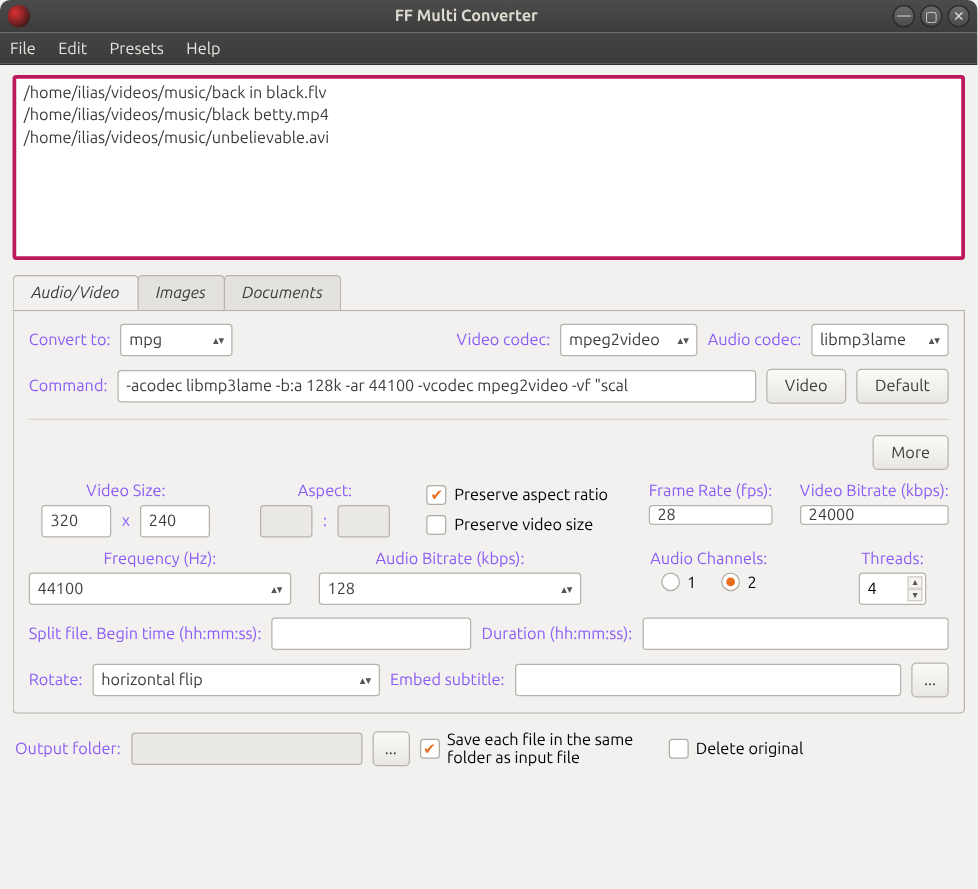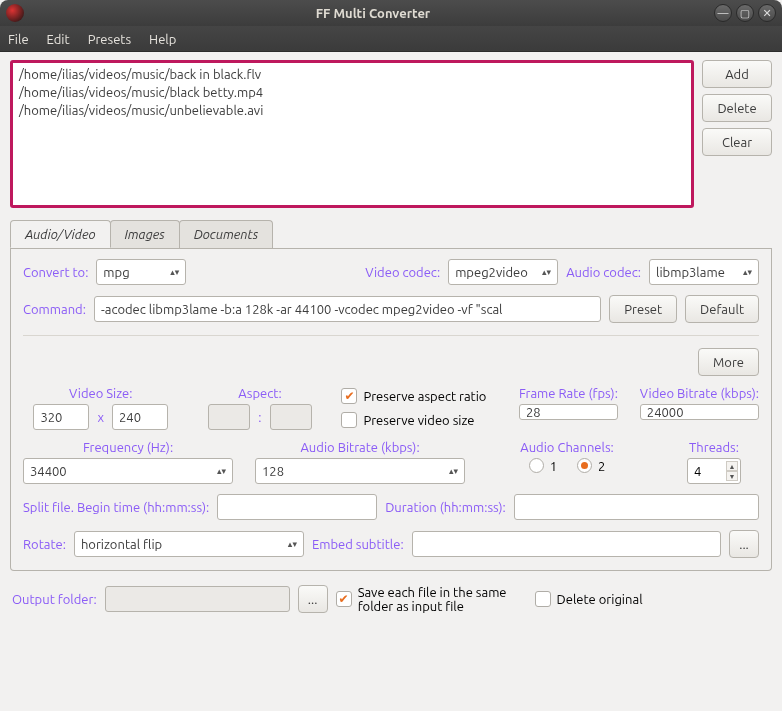--- a/index.html
+++ b/index.html
@@ -83,25 +83,20 @@
 </div>
 
 <div class="content">
 
   <div class="filerow">
     <div class="filelist">
       <div>/home/ilias/videos/music/back in black.flv</div>
       <div>/home/ilias/videos/music/black betty.mp4</div>
       <div>/home/ilias/videos/music/unbelievable.avi</div>
     </div>
-    <div class="sidebtns">
-      <div class="btn">Add</div>
-      <div class="btn">Delete</div>
-      <div class="btn">Clear</div>
-    </div>
   </div>
 
   <div>
     <div class="tabs">
       <div class="tab active">Audio/Video</div>
       <div class="tab">Images</div>
       <div class="tab">Documents</div>
     </div>
 
     <div class="panel">
@@ -121,21 +116,21 @@
         <span class="lbl">Audio codec:</span>
         <div class="combo" style="width:110px">
           <span>libmp3lame</span>
           <span class="caret">▴▾</span>
         </div>
       </div>
 
       <div class="row">
         <span class="lbl">Command:</span>
         <input class="txt" value="-acodec libmp3lame -b:a 128k -ar 44100 -vcodec mpeg2video -vf &quot;scal" style="">
-        <div class="btn" style="min-width:60px">Preset</div>
+        <div class="btn" style="min-width:60px">Video</div>
         <div class="btn" style="min-width:60px">Default</div>
       </div>
 
       <hr class="sep">
 
       <div class="row" style="justify-content:flex-end">
         <div class="btn" style="min-width:60px">More</div>
       </div>
 
       <div class="row" style="gap:22px; align-items:flex-start">
@@ -172,21 +167,21 @@
         <div class="col center" style="flex:1">
           <span class="lbl">Video Bitrate (kbps):</span>
           <input class="txt" style="width: 100%;" value="24000">
         </div>
       </div>
 
       <div class="row" style="gap:22px; align-items:flex-start">
         <div class="col center" style="width:210px">
           <span class="lbl">Frequency (Hz):</span>
           <div class="combo" style="width:100%">
-            <span>34400</span>
+            <span>44100</span>
             <span class="caret">▴▾</span>
           </div>
         </div>
         <div class="col center" style="width:210px">
           <span class="lbl">Audio Bitrate (kbps):</span>
           <div class="combo" style="width:100%">
             <span>128</span>
             <span class="caret">▴▾</span>
           </div>
         </div>

